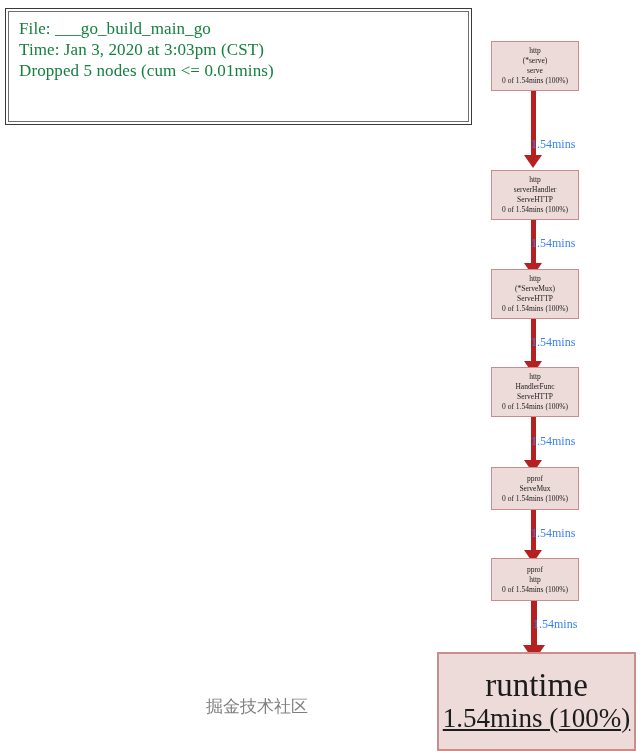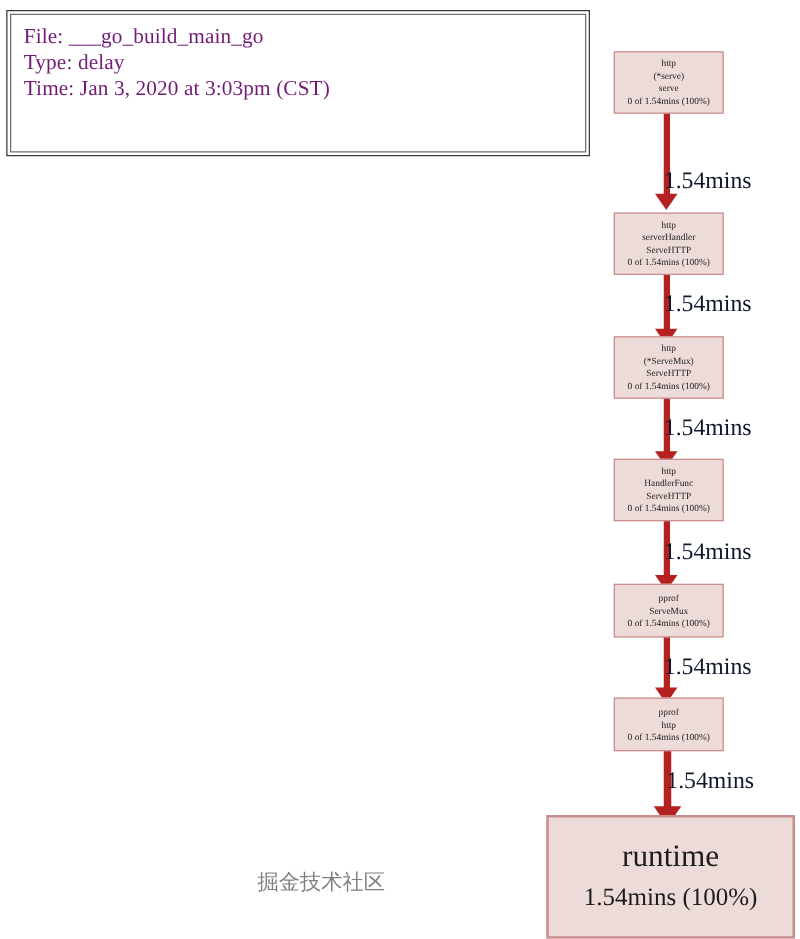--- a/index.html
+++ b/index.html
@@ -35,21 +35,21 @@
     border: 1px solid #6e6e6e;
     background: #ffffff;
     padding: 6px 0 0 10px;
     overflow: hidden;
   }
   .legend-line {
     font-size: 17px;
     line-height: 21px;
     white-space: nowrap;
     letter-spacing: 0.1px;
-    color: #701a75;
+    color: #15803d;
   }
 
   
   #graph {
     position: absolute;
     left: 0;
     top: 0;
     width: 640px;
     height: 751px;
   }
@@ -72,45 +72,46 @@
     font-size: 7.5px;
     line-height: 10px;
     white-space: nowrap;
   }
   .node .ln.stat {
     font-size: 7.5px;
   }
 
   
   .node.big .ln {
-    font-size: 25px;
+    font-size: 33px;
     line-height: 33px;
   }
   .node.big .ln.stat {
-    font-size: 20px;
+    font-size: 27px;
+    text-decoration: underline;
   }
 
   
   .edge-line {
     position: absolute;
     background: #b52020;
   }
   .edge-head {
     position: absolute;
     width: 0;
     height: 0;
     border-left: 9px solid transparent;
     border-right: 9px solid transparent;
     border-top: 13px solid #b52020;
   }
   .edge-label {
     position: absolute;
-    font-size: 19px;
+    font-size: 12px;
     line-height: 19px;
-    color: #0f172a;
+    color: #3b82f6;
     white-space: nowrap;
     font-family: "Liberation Serif", "DejaVu Serif", serif;
   }
 
   
   #watermark {
     position: absolute;
     left: 206px;
     top: 698px;
     width: 330px;
@@ -123,22 +124,22 @@
     font-family: Liberation Mono, monospace;
     pointer-events: none;
   }
 </style>
 </head>
 <body>
 
 <div id="legend-box">
   <div id="legend-inner">
     <div class="legend-line">File: ___go_build_main_go</div>
-    <div class="legend-line">Type: delay</div>
     <div class="legend-line">Time: Jan 3, 2020 at 3:03pm (CST)</div>
+    <div class="legend-line">Dropped 5 nodes (cum &lt;= 0.01mins)</div>
   </div>
 </div>
 
 <div id="graph">
 
   <div class="node" style="left:491px; top:41px; width:88px; height:50px;">
     <span class="ln">http</span>
     <span class="ln">(*serve)</span>
     <span class="ln">serve</span>
     <span class="ln stat">0 of 1.54mins (100%)</span>

